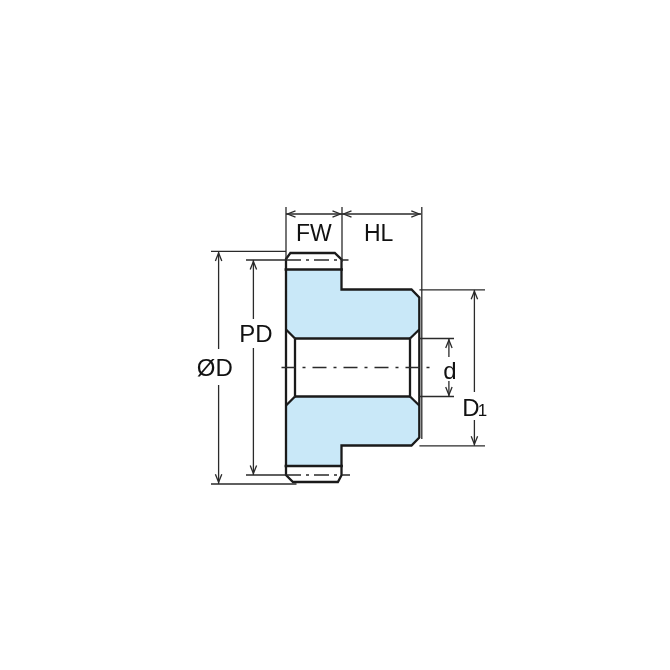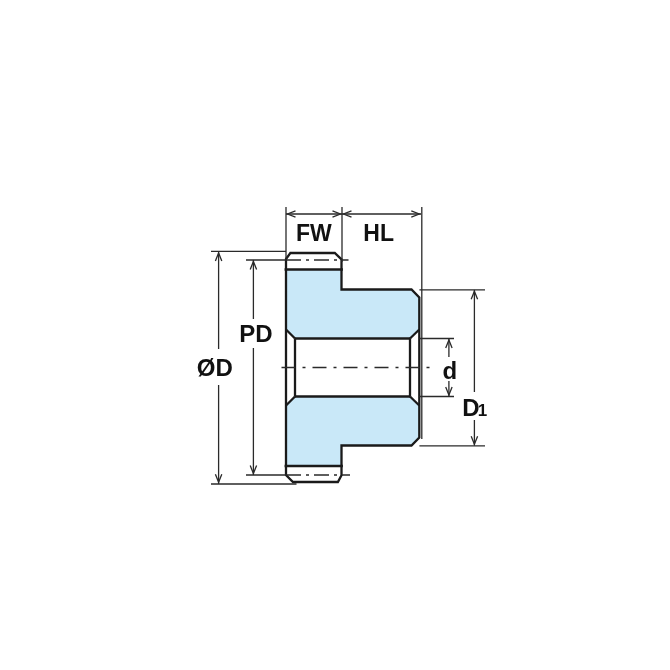--- a/index.html
+++ b/index.html
@@ -1,16 +1,16 @@
 <!DOCTYPE html>
 <html><head>
 <meta charset="utf-8">
 <style>
   html,body{margin:0;padding:0;background:#ffffff;}
-  .page{width:670px;height:670px;position:relative;background:#ffffff;font-weight:bold;}
+  .page{width:670px;height:670px;position:relative;background:#ffffff;}
   text{font-family:"Liberation Sans",sans-serif;fill:#111111;}
 </style>
 </head>
 <body>
 <div class="page">
 <svg width="670" height="670" viewBox="0 0 670 670" xmlns="http://www.w3.org/2000/svg">
 
   <rect x="0" y="0" width="670" height="670" fill="#ffffff"></rect>
 
   <g>

